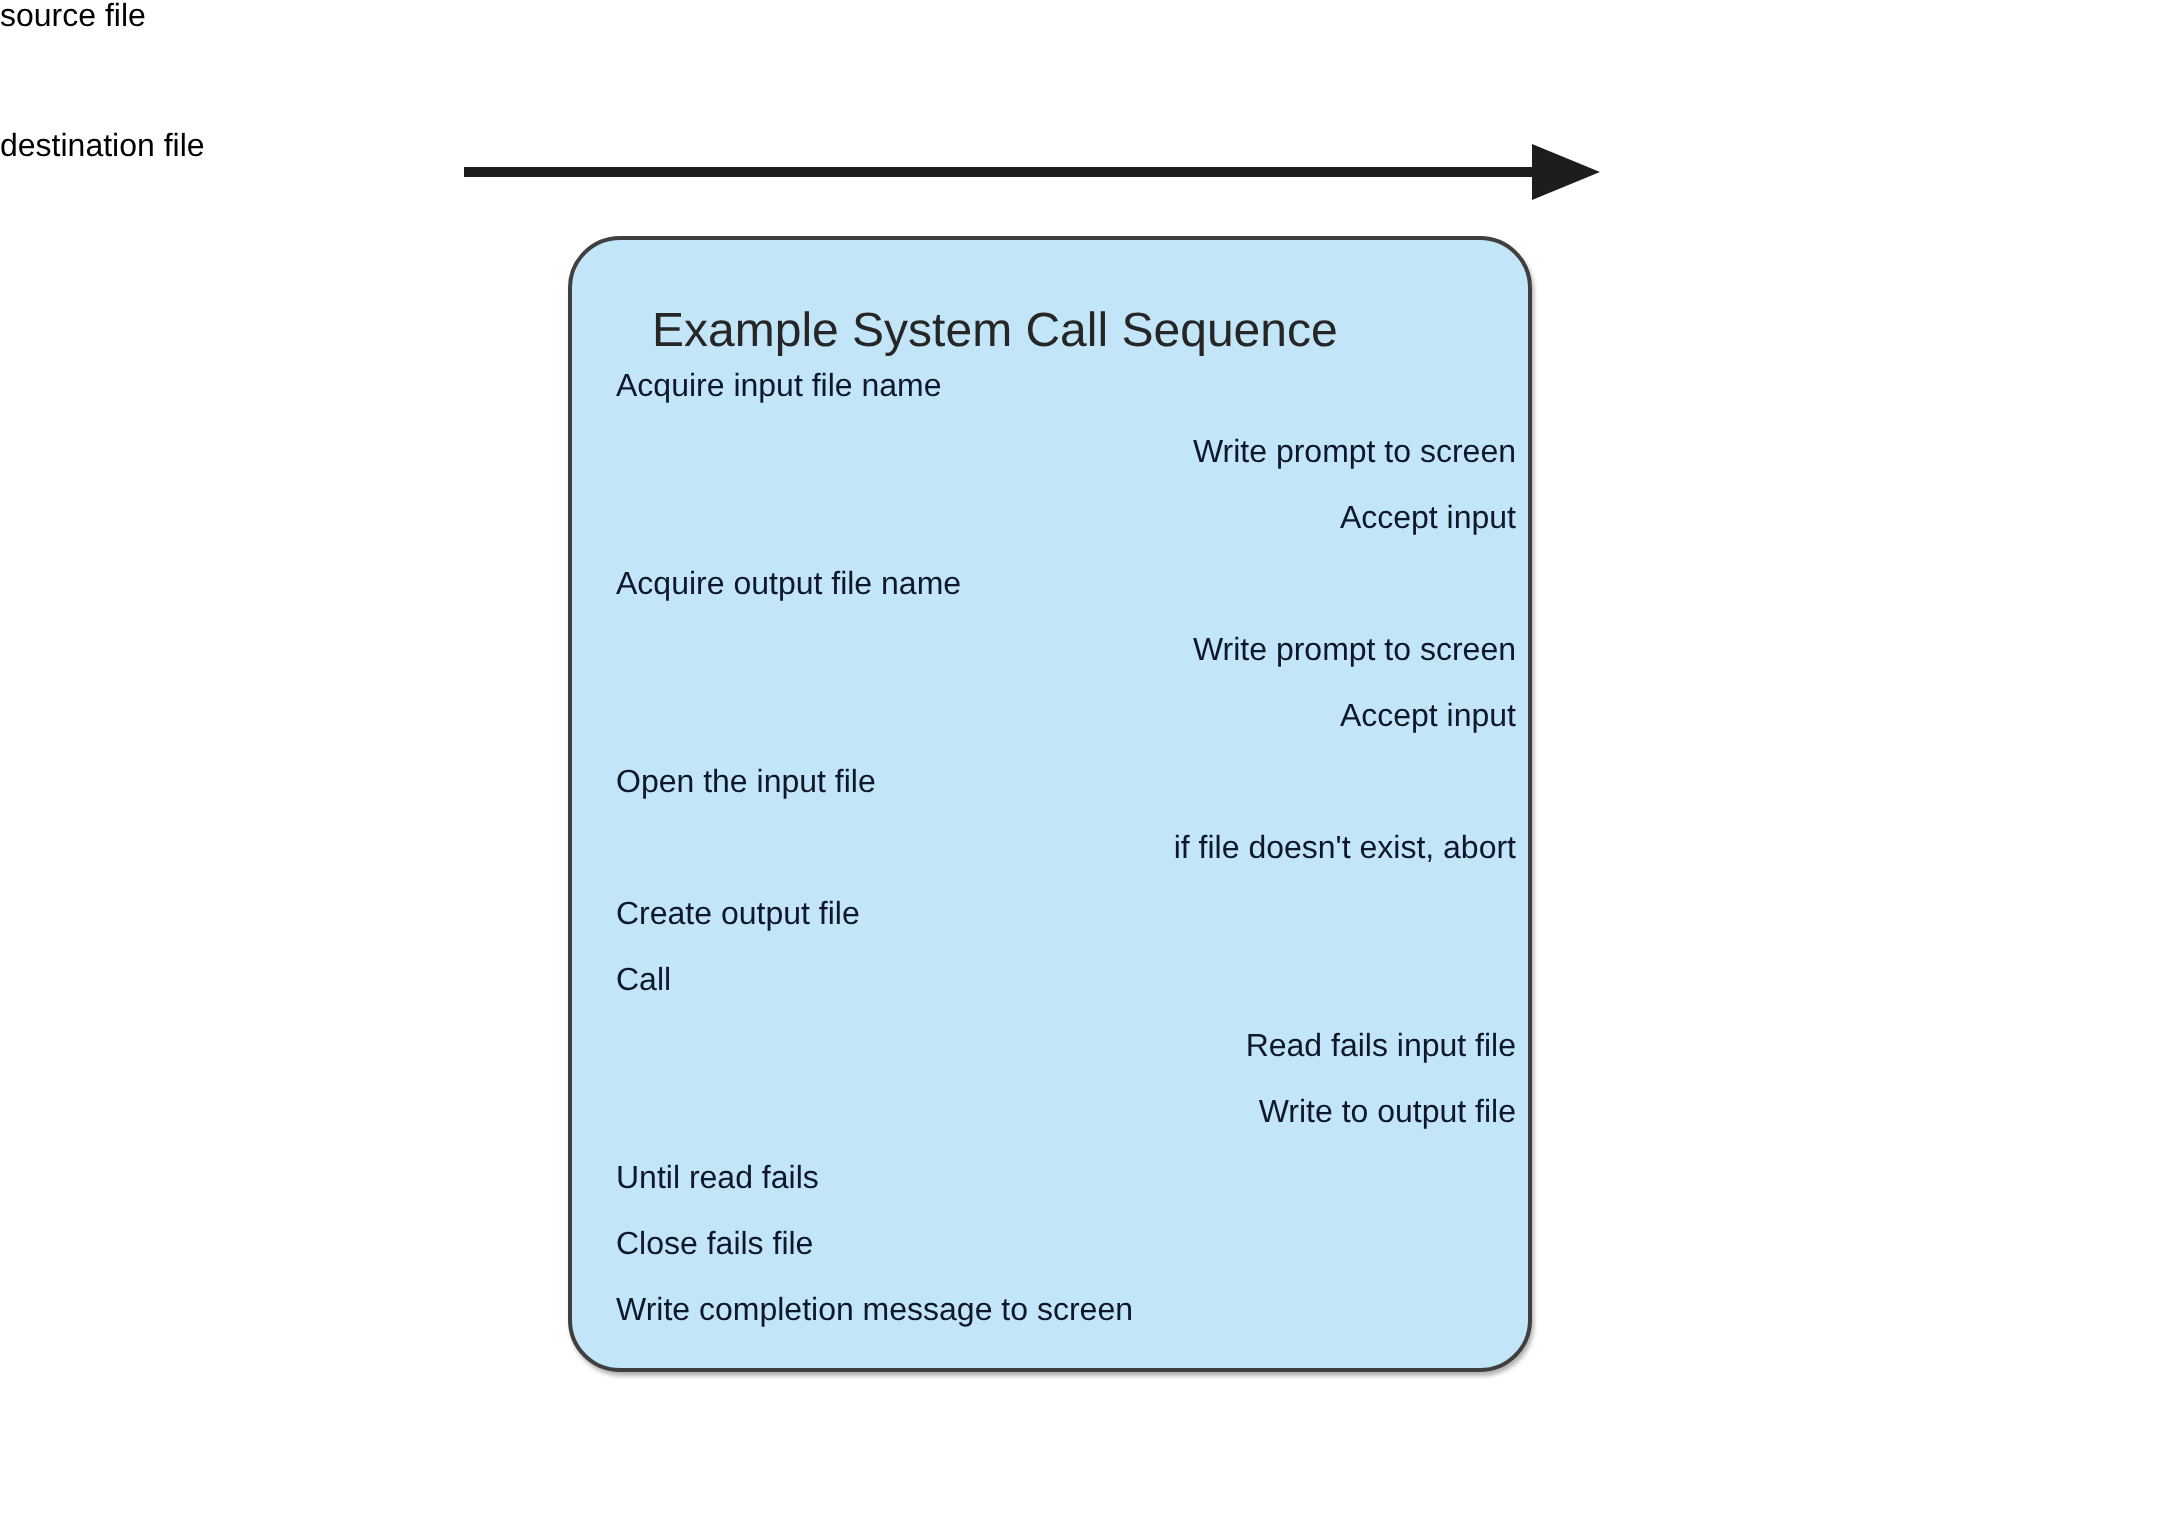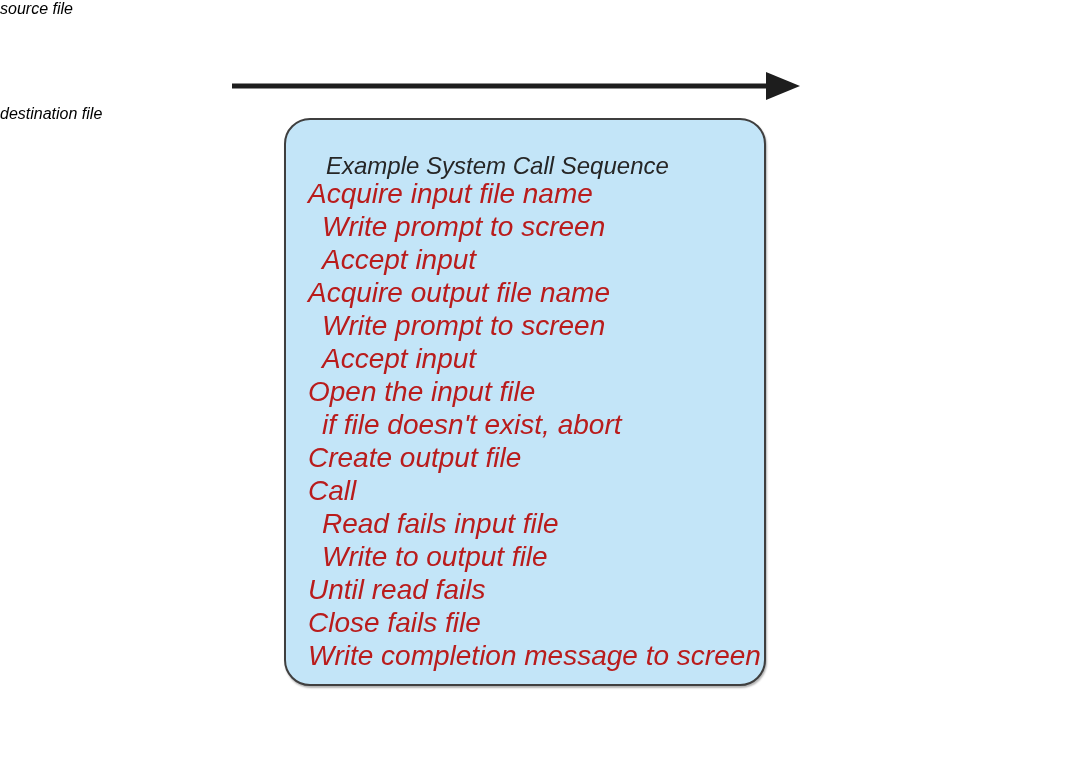--- a/index.html
+++ b/index.html
@@ -13,36 +13,34 @@
     position: relative;
     overflow: hidden;
     font-family: "Liberation Sans", sans-serif;
   }
 
   #canvas {
     position: absolute;
     left: 0; top: 0;
     width: 1086px;
     height: 770px;
-    font-style: italic;
   }
 
   #source-file-box {
     left: 57px;
     top: 52px;
     width: 181px;
     height: 65px;
   }
 
   #destination-file-box {
     left: 785px;
     top: 52px;
     width: 218px;
     height: 65px;
-    margin-top: 40px;
   }
 
   
   #flow-arrow {
     position: absolute;
     left: 230px;
     top: 62px;
     width: 570px;
     height: 48px;
     pointer-events: none;
@@ -72,28 +70,29 @@
   }
 
   #sequence-steps {
     position: absolute;
     left: 22px;
     top: 57px;
     width: 450px;
   }
 
   .step-line {
-    font-size: 28px;
+    font-size: 16px;
     line-height: 33px;
-    color: #b91c1c;
+    color: #0f172a;
     white-space: pre;
     height: 33px;
   }
   .step-line.indent-1 {
     padding-left: 14px;
+    text-align: right;
   }
 </style>
 </head>
 <body>
 
 <div id="canvas">
 
   <div id="source-file-box">
     <span>source file</span>
   </div>

